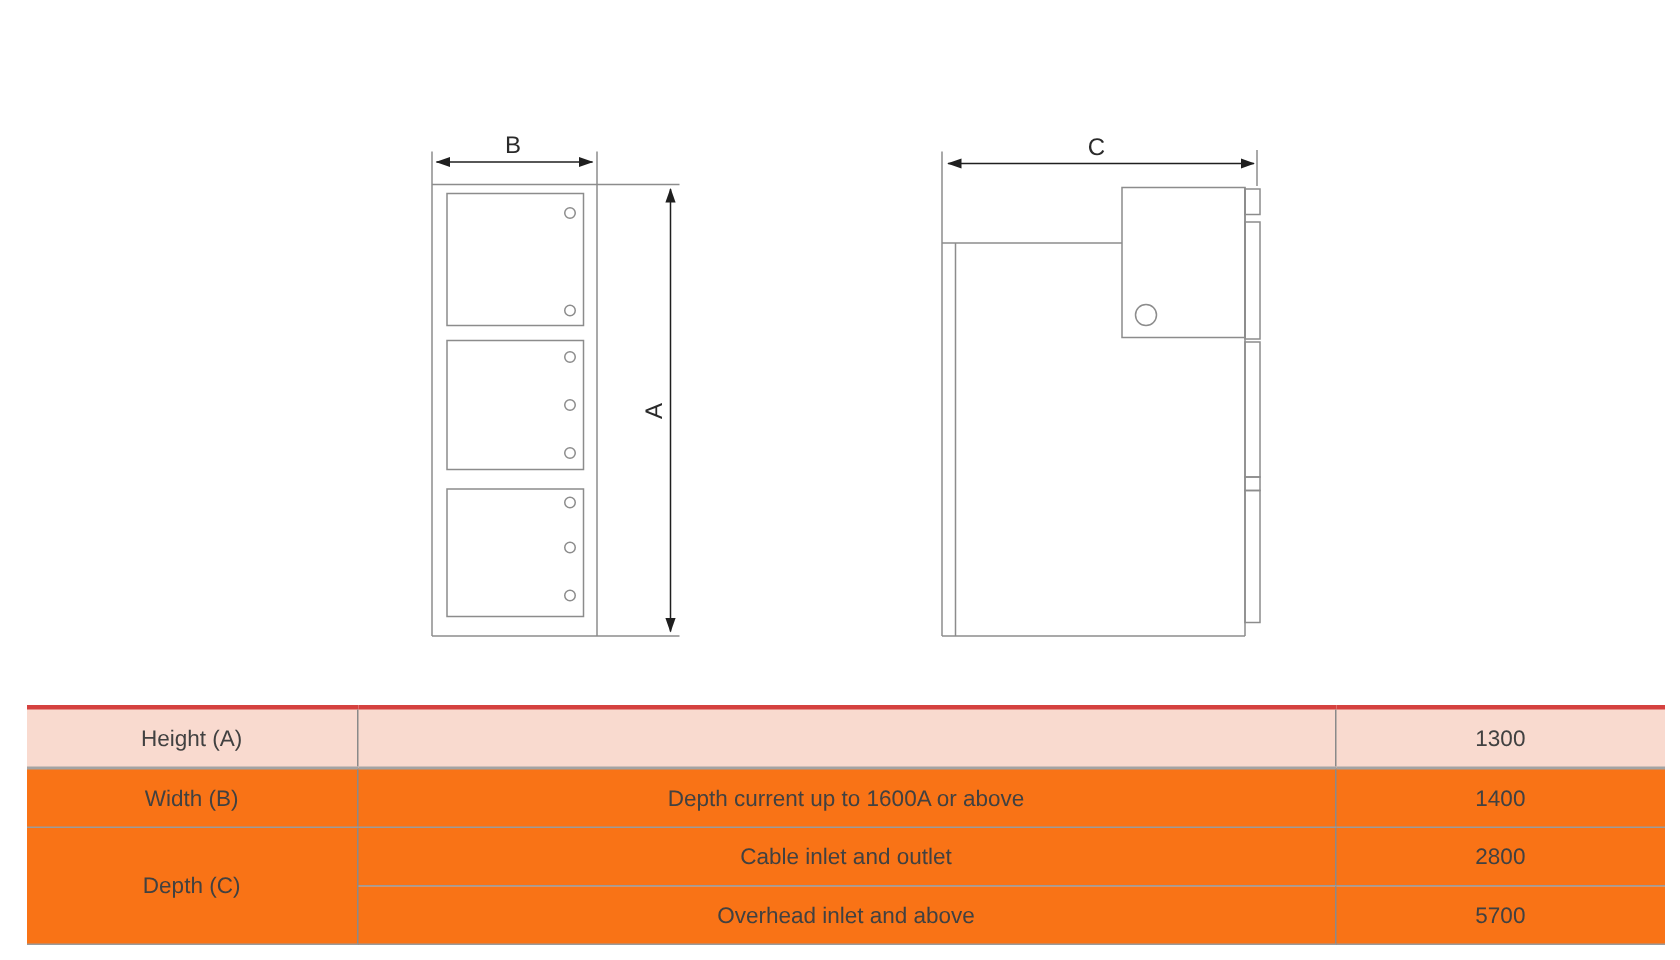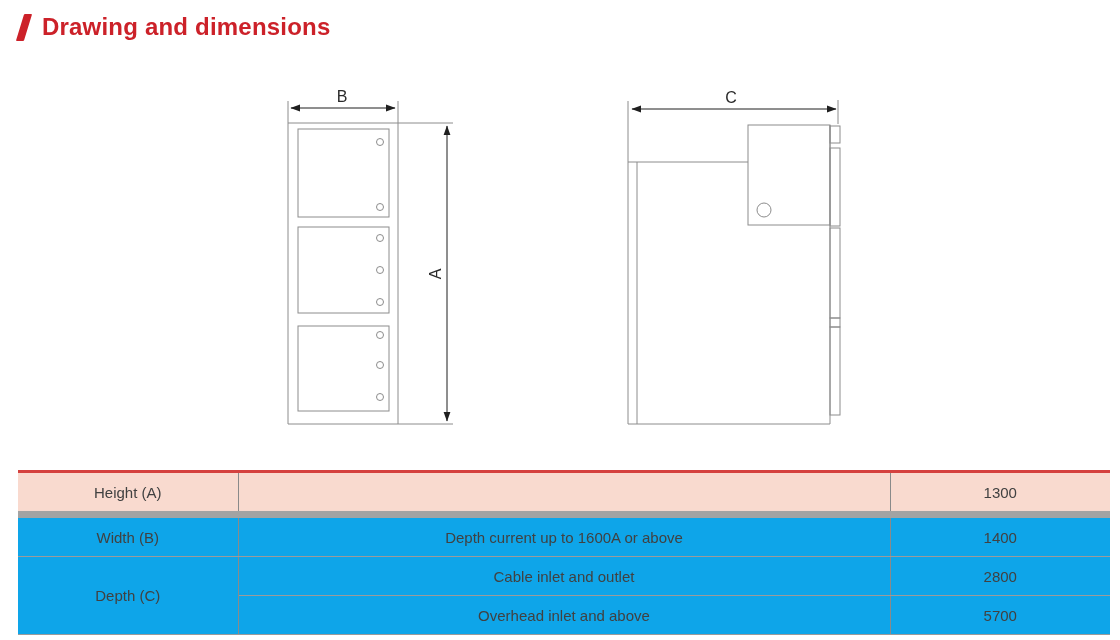--- a/index.html
+++ b/index.html
@@ -66,40 +66,36 @@
     table-layout: fixed;
     font-size: 15px;
     color: var(--text-dark, #414141);
   }
   table.dim-table td {
     height: 38px;
     padding: 0;
     text-align: center;
     vertical-align: middle;
     border-bottom: 1px solid #9b9b9b;
-    background: #0ea5e9;
+    background: #f97316;
   }
   table.dim-table td.c1, table.dim-table td.c2 {
     border-right: 1px solid #8a8a8a;
   }
   table.dim-table tr.highlight td {
     background: var(--row-highlight, #f9dacf);
     border-top: 3px solid var(--table-top-border, #d5413f);
-    border-bottom: 7px solid #a3a3a3;
+    border-bottom: 2px solid #a3a3a3;
   }
 </style>
 </head>
 <body>
 
 <div class="page">
 
-  <div class="title-row">
-    <div class="slash"></div>
-    <div class="title-text">Drawing and dimensions</div>
-  </div>
 
   <svg class="drawings" viewBox="0 0 1120 465">
     <defs>
       <marker id="arrow" viewBox="0 0 10 10" refX="9" refY="5" markerWidth="10" markerHeight="10" orient="auto-start-reverse">
         <path d="M0,1.6 L9.6,5 L0,8.4 z" fill="#1f1f1f"></path>
       </marker>
     </defs>
 
     <g>
 

